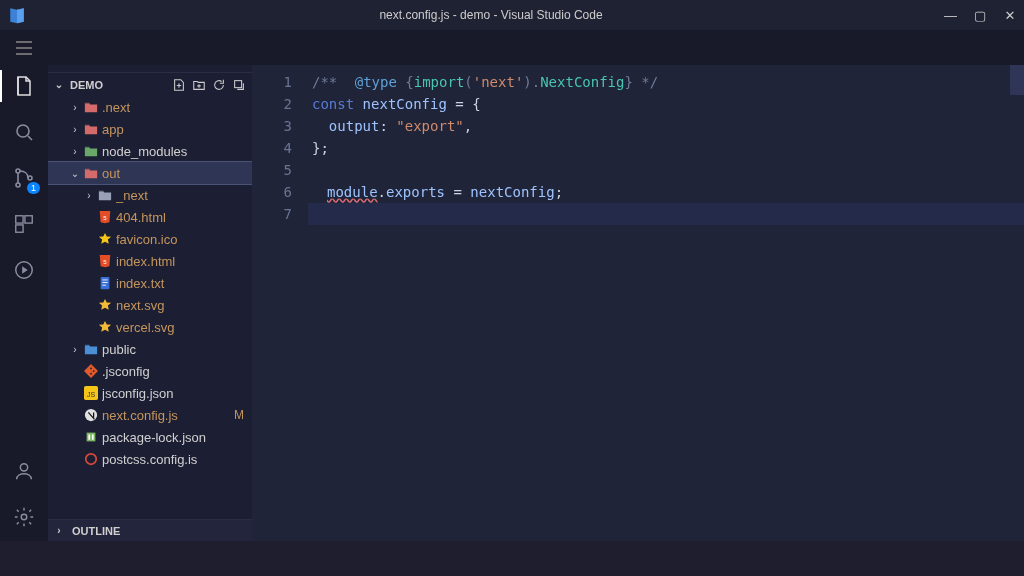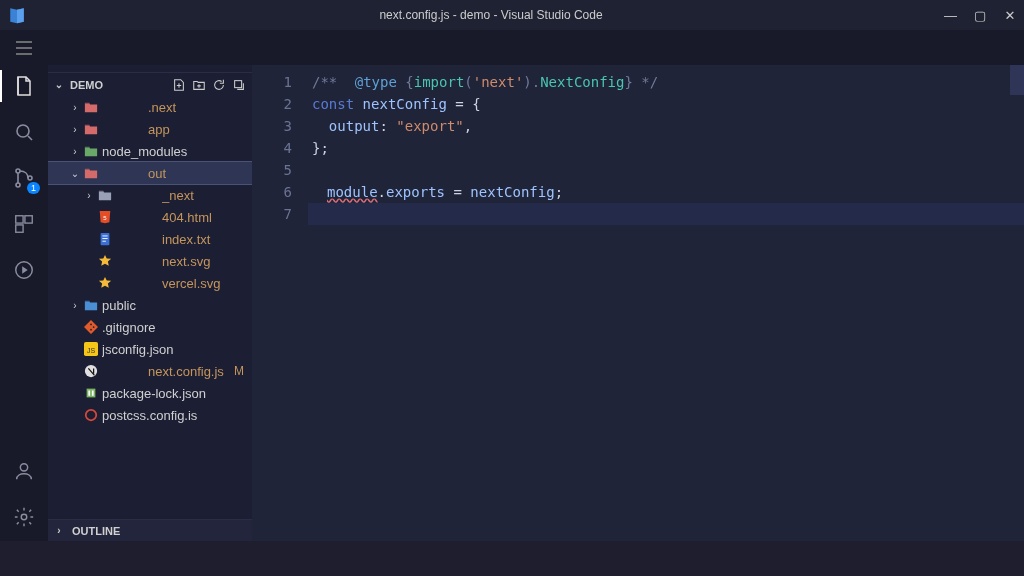--- a/index.html
+++ b/index.html
@@ -32,21 +32,21 @@
   .folder-header .actions span { cursor:pointer; }
   .tree { flex:1; overflow:hidden; font-size:13px; color:#d0d0d0; }
   .row { height:22px; display:flex; align-items:center; padding-left:0; white-space:nowrap; cursor:pointer; }
   .row.selected { background:#2f3655; outline:1px solid #4a5275; }
   .row.active-file { color:#e0e0e0; }
   .indent { display:inline-block; }
   .twisty { width:14px; text-align:center; color:#ccc; font-size:10px; display:inline-block; }
   .ficon { width:18px; display:inline-flex; align-items:center; justify-content:center; margin-right:2px; }
   .label { flex:1; overflow:hidden; text-overflow:ellipsis; }
   .mbadge { color:#c5955c; margin-left:6px; font-size:12px; padding-right:8px; }
-  .modified .label { color:#c5955c;margin-left:46px; }
+  .modified .label { color:#c5955c; }
   .outline { height:22px; display:flex; align-items:center; gap:6px; padding-left:4px; background:#22253b; color:#d0d0d0; font-size:11px; font-weight:bold; border-top:1px solid #2a2d44;}
   
   .editor { flex:1; display:flex; flex-direction:column; background:#1f2438; position:relative; }
   .tabs { height:35px; background:#181a29; display:flex; align-items:stretch; }
   .tab { display:flex; align-items:center; gap:8px; padding:0 10px; background:#1f2438; border-right:1px solid #181a29; color:#e0e0e0; font-size:13px; position:relative;}
   .tab::after{ content:""; position:absolute; left:0; right:0; top:0; height:1px; background:#1f2438;}
   .tab .close { color:#ccc; font-size:13px; margin-left:4px; }
   .tab .mod { color:#c5955c; font-size:12px; }
   .tabs .rightactions { margin-left:auto; display:flex; align-items:center; gap:14px; padding-right:12px; color:#bbb; }
   .code { flex:1; display:flex; font-family: "Consolas","Menlo",monospace; font-size:14px; line-height:22px; background:#1f2438; position:relative; }
@@ -261,20 +261,41 @@
               <text x="8" y="11" font-size="7" text-anchor="middle" fill="#fff" font-family="sans-serif">5</text>
             </svg>
           </span>
           <span class="label">404.html</span>
         </div>
         <div class="row modified">
           <span class="indent" style="width: 34px;"></span>
           <span class="twisty">&nbsp;</span>
           <span class="ficon">
             <svg width="14" height="14" viewBox="0 0 16 16">
+              <path fill="#f5c518" d="M8 1l2 4 5 .5-3.7 3 1 5L8 11l-4.3 2.5 1-5L1 5.5 6 5z"></path>
+            </svg>
+          </span>
+          <span class="label">favicon.ico</span>
+        </div>
+        <div class="row modified">
+          <span class="indent" style="width: 34px;"></span>
+          <span class="twisty">&nbsp;</span>
+          <span class="ficon">
+            <svg width="14" height="14" viewBox="0 0 16 16">
+              <path fill="#e44d26" d="M2 1h12l-1 13-5 1-5-1z"></path>
+              <text x="8" y="11" font-size="7" text-anchor="middle" fill="#fff" font-family="sans-serif">5</text>
+            </svg>
+          </span>
+          <span class="label">index.html</span>
+        </div>
+        <div class="row modified">
+          <span class="indent" style="width: 34px;"></span>
+          <span class="twisty">&nbsp;</span>
+          <span class="ficon">
+            <svg width="14" height="14" viewBox="0 0 16 16">
               <rect x="3" y="1" width="10" height="14" rx="1" fill="#3a6fd8"></rect>
               <rect x="5" y="4" width="6" height="1" fill="#fff"></rect>
               <rect x="5" y="7" width="6" height="1" fill="#fff"></rect>
               <rect x="5" y="10" width="4" height="1" fill="#fff"></rect>
             </svg>
           </span>
           <span class="label">index.txt</span>
         </div>
         <div class="row modified">
           <span class="indent" style="width: 34px;"></span>
@@ -308,21 +329,21 @@
           <span class="label">public</span>
         </div>
         <div class="row">
           <span class="indent" style="width: 20px;"></span>
           <span class="twisty">&nbsp;</span>
           <span class="ficon">
             <svg width="14" height="14" viewBox="0 0 16 16">
               <path fill="#e05a2b" d="M8 0 0 8l8 8 8-8zM8 4a1 1 0 110 2 1 1 0 010-2zm0 6a1 1 0 110 2 1 1 0 010-2zm3-3a1 1 0 110 2 1 1 0 010-2z"></path>
             </svg>
           </span>
-          <span class="label">.gitignore</span>
+          <span class="label">.jsconfig</span>
         </div>
         <div class="row">
           <span class="indent" style="width: 20px;"></span>
           <span class="twisty">&nbsp;</span>
           <span class="ficon">
             <svg width="14" height="14" viewBox="0 0 16 16">
               <rect width="16" height="16" rx="2" fill="#f5c518"></rect>
               <text x="8" y="12" font-size="8" font-family="sans-serif" text-anchor="middle" fill="#333">JS</text>
             </svg>
           </span>

